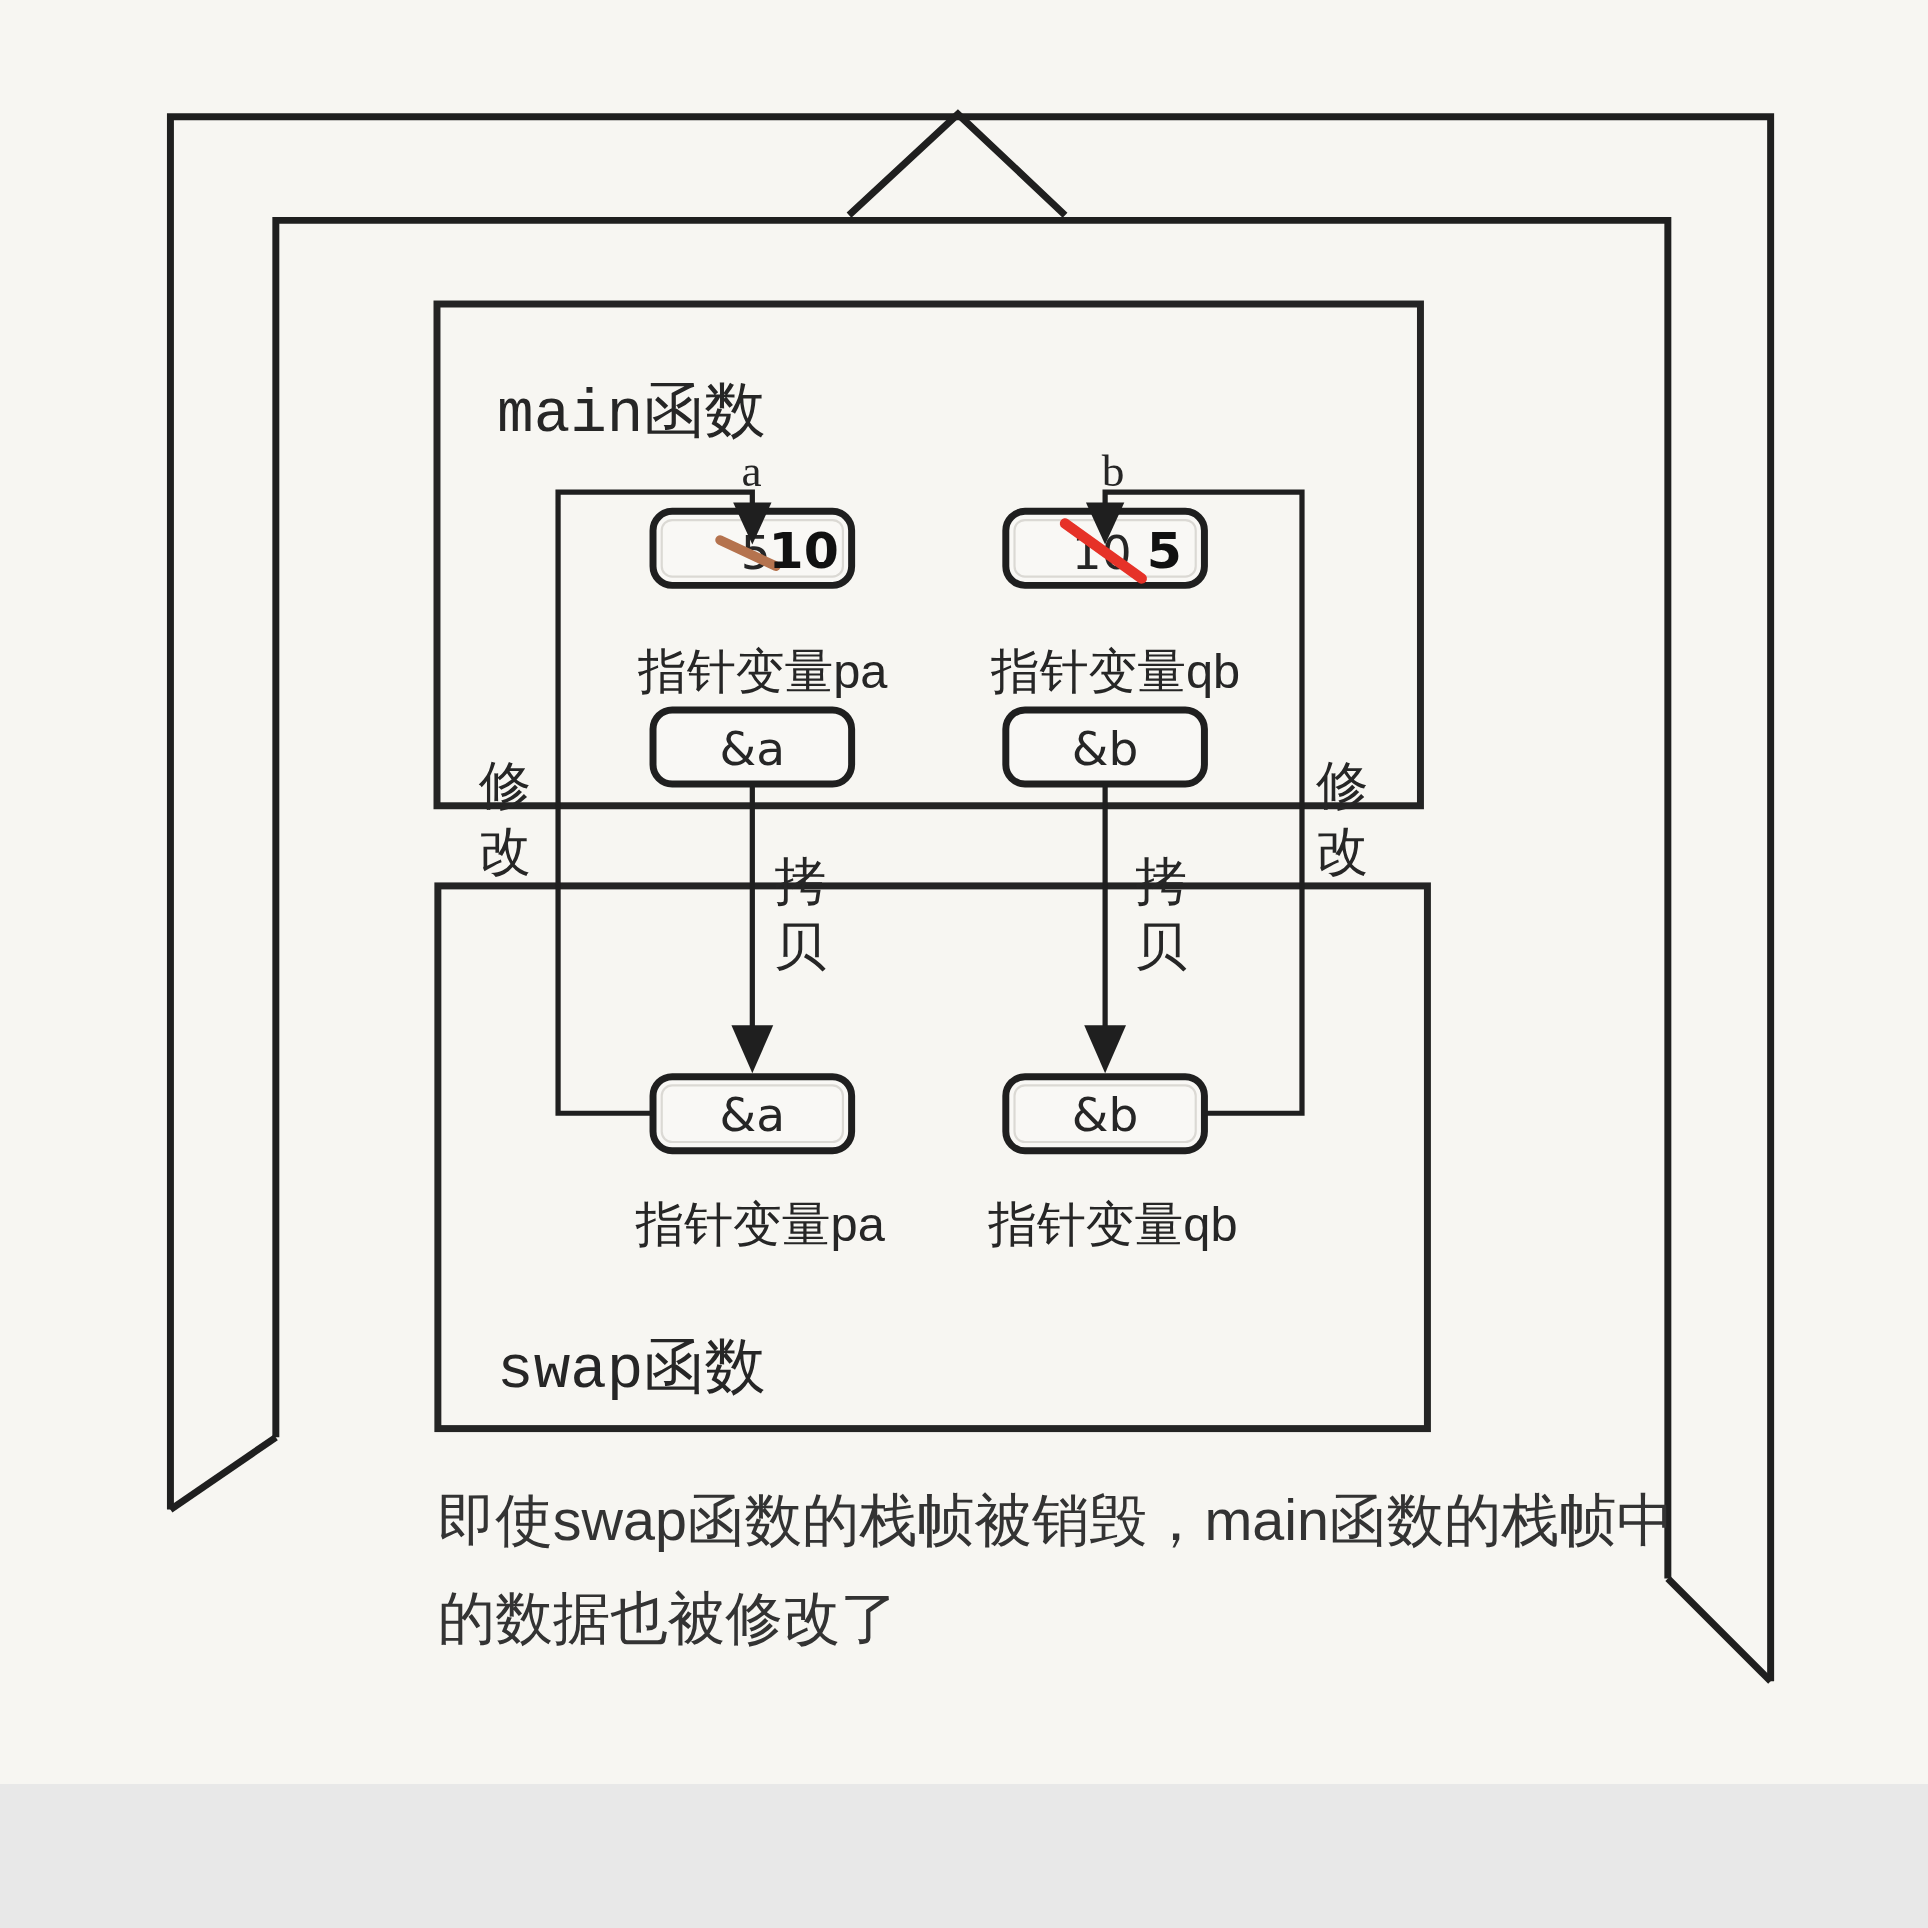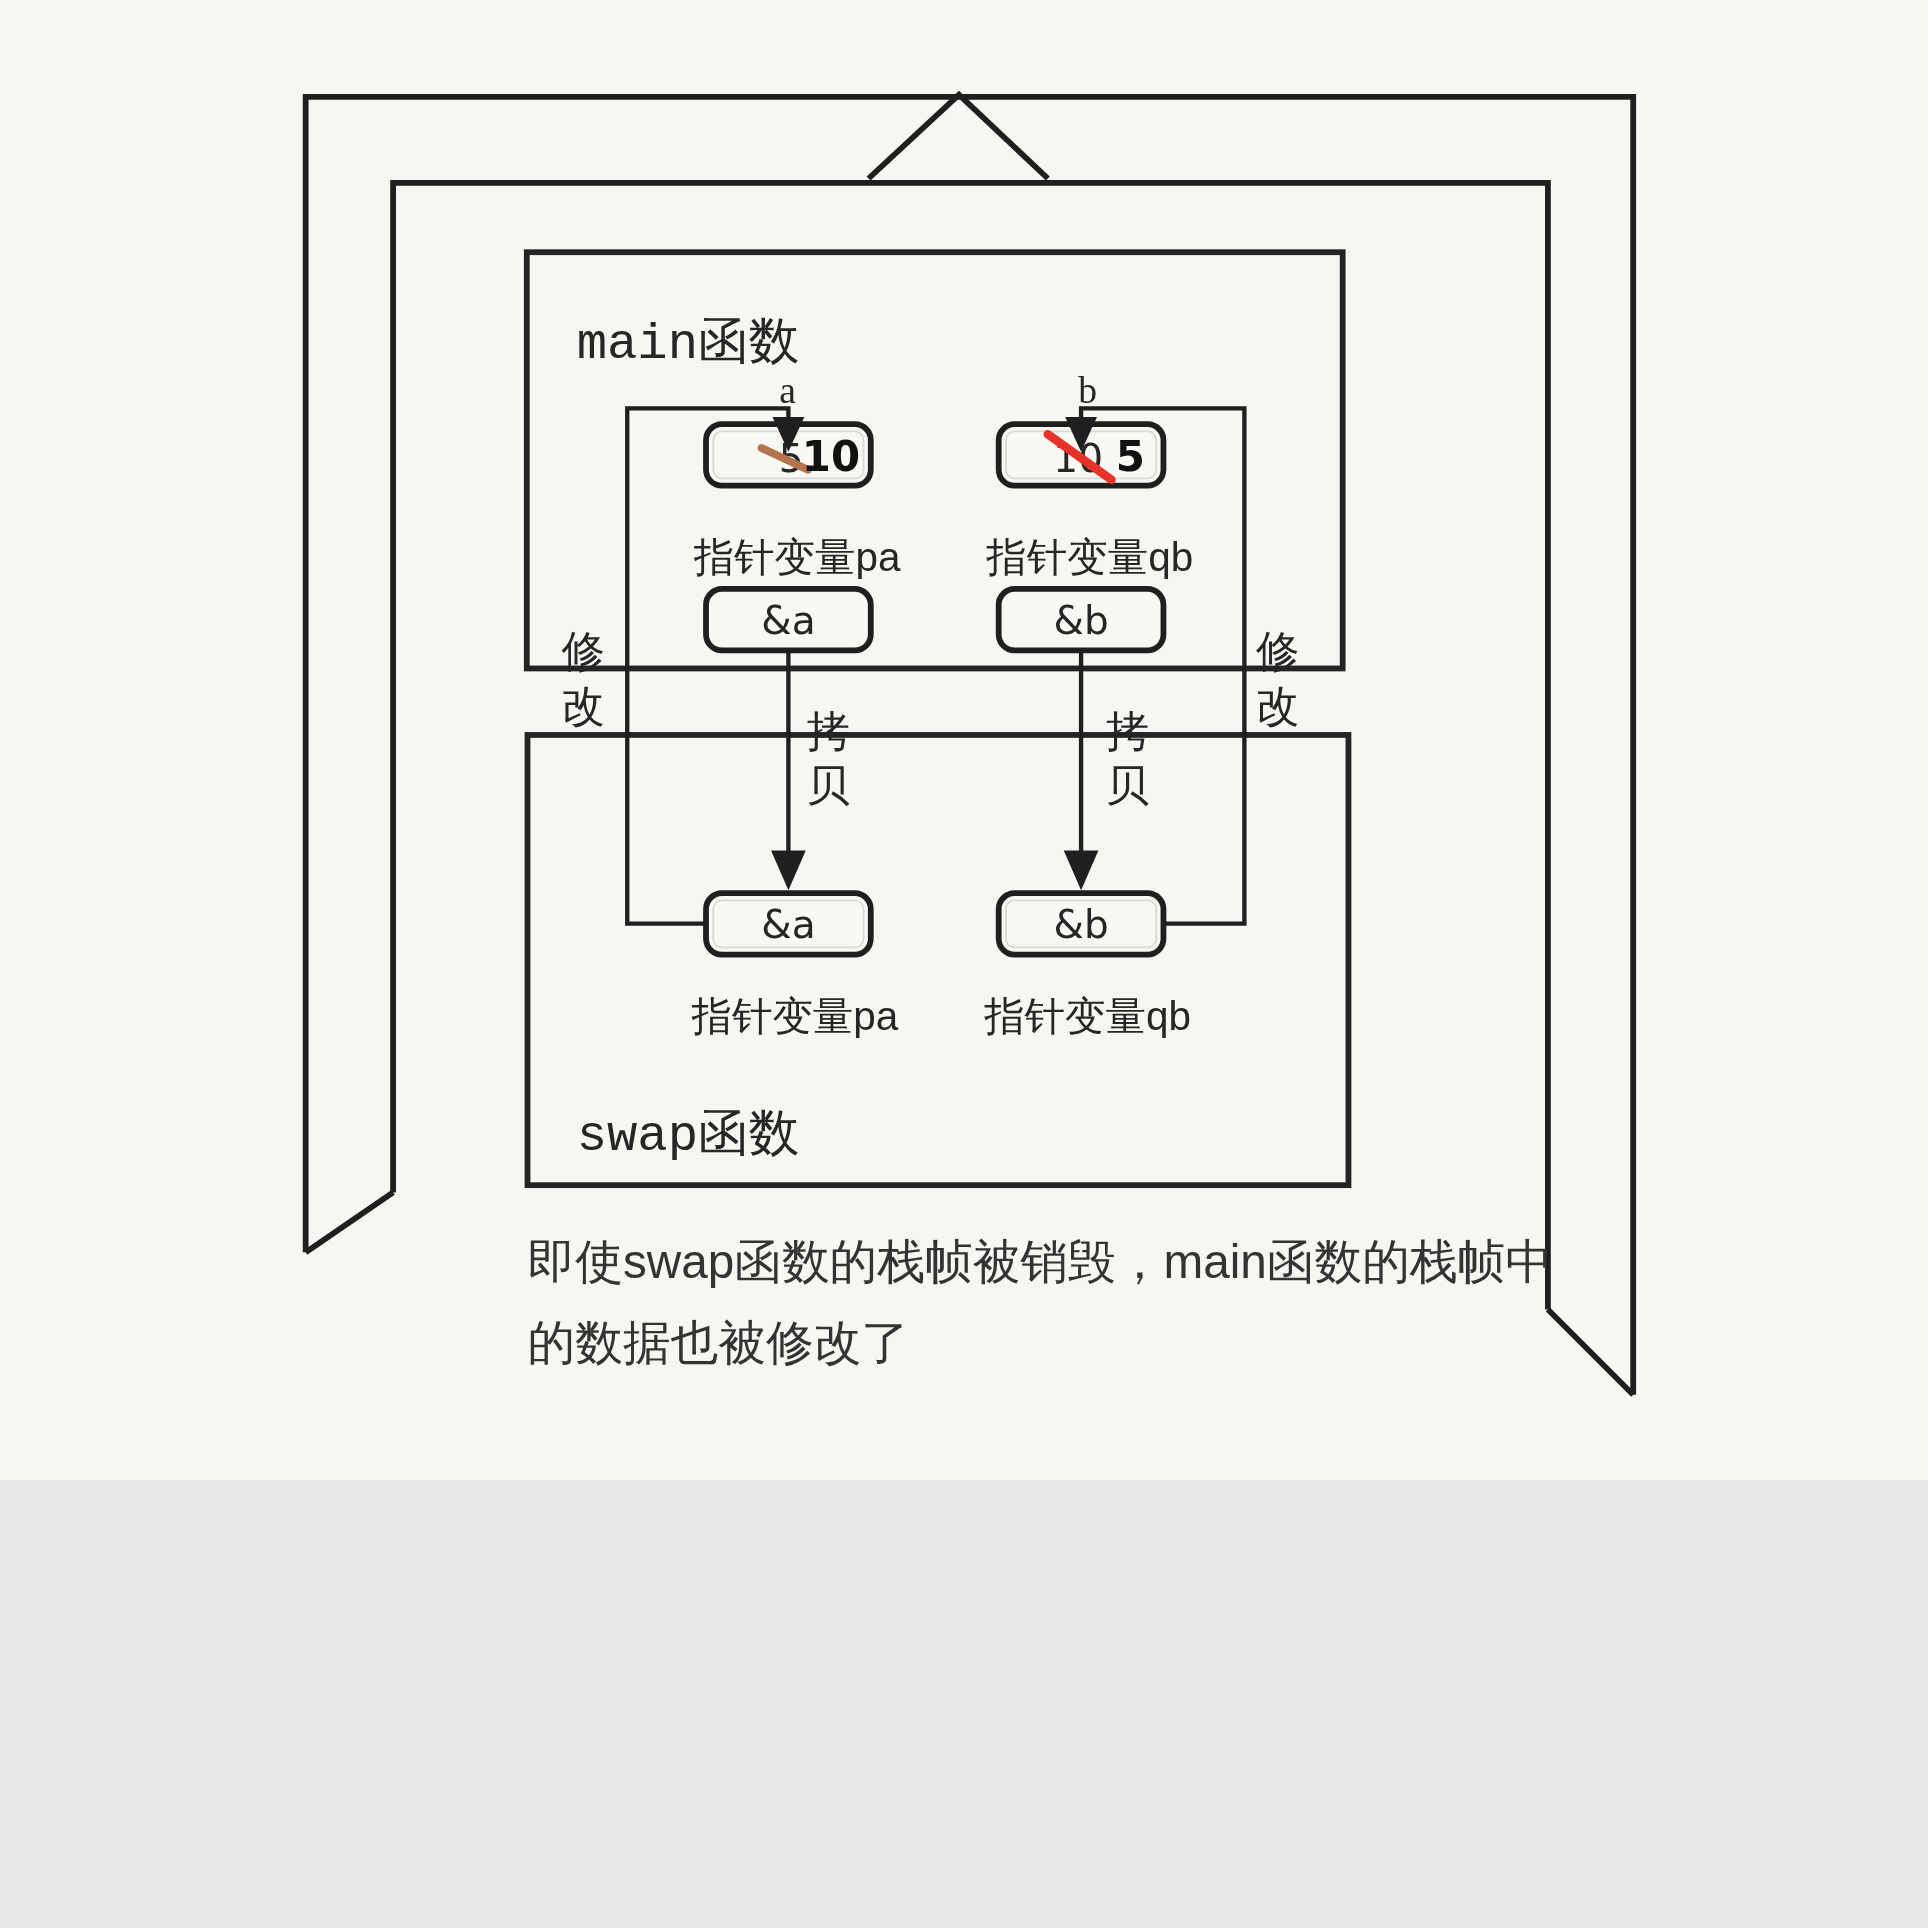--- a/index.html
+++ b/index.html
@@ -3,21 +3,21 @@
 <meta charset="utf-8">
 <style>
   html, body {
     margin: 0;
     padding: 0;
     background: #e8e8e8;
   }
   .stage {
     position: relative;
     width: 1928px;
-    height: 1480px;
+    height: 1784px;
     background: #f7f6f2;
     overflow: hidden;
     font-family: "Liberation Sans", sans-serif;
   }
   svg { display: block; width: 100%; height: 100%; }
 
   .band      { fill: none; stroke: #1f1f1f; stroke-width: 8; }
   .frame     { fill: none; stroke: #242424; stroke-width: 8; }
   .roundbox  { fill: #f9f8f5; stroke: #1f1f1f; stroke-width: 8; }
   .innerhint { fill: none; stroke: #dbd9d4; stroke-width: 2.5; }

